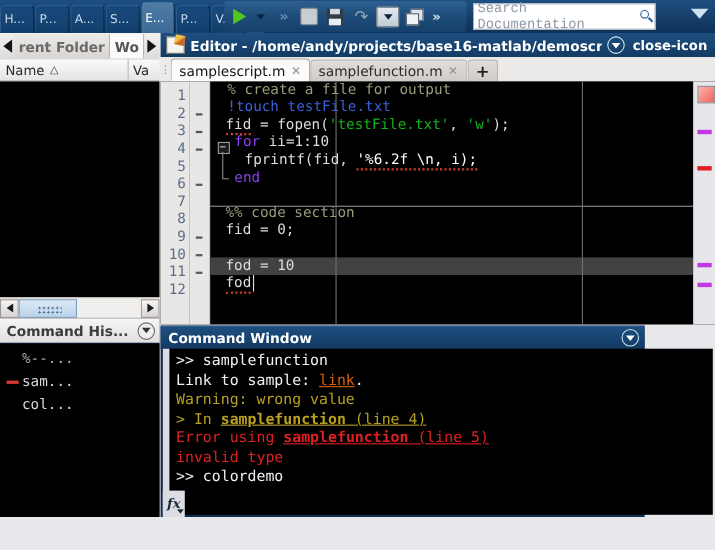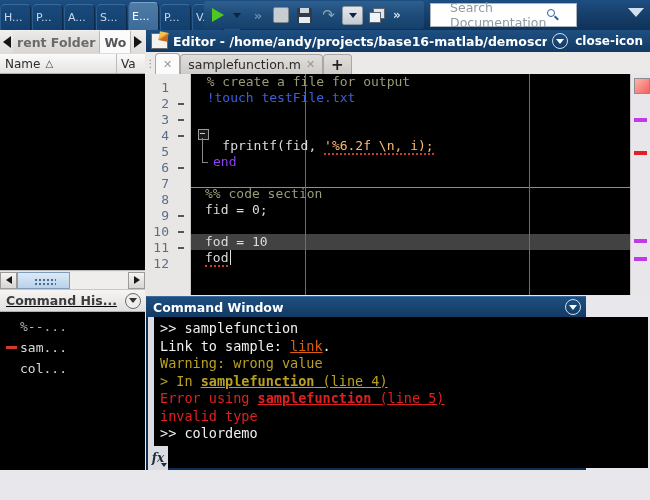--- a/index.html
+++ b/index.html
@@ -63,23 +63,23 @@
   .floppy:before{content:"";position:absolute;left:3px;top:0;width:9px;height:5px;background:#cfd6dd;}
   .floppy:after{content:"";position:absolute;left:2px;bottom:0;width:11px;height:6px;background:#e6ecf2;}
   .undo{color:#8fa6bb;font-size:15px;line-height:1;}
   .dropbox{width:19px;height:17px;background:linear-gradient(180deg,#e3e8ec,#c3ccd4);border:1px solid #8d959d;border-radius:2px;display:flex;align-items:center;justify-content:center;}
   .winicon{width:15px;height:14px;position:relative;}
   .winicon i{position:absolute;display:block;border:1px solid #5b6670;background:#dfe5ea;}
   .winicon i:nth-child(1){left:4px;top:0;width:10px;height:9px;}
   .winicon i:nth-child(2){left:0;top:4px;width:10px;height:9px;background:#eef3f7;}
   .overflow{color:#cfe0ef;font-size:12px;font-weight:bold;letter-spacing:-2px;margin-left:6px;}
   .searchbox{
-    position:absolute;left:430px;top:3px;width:147px;height:24px;
+    position:absolute;left:430px;top:3px;width:166px;height:24px;
     background:#ffffff;border:1px solid #a9b4bf;box-sizing:border-box;
-    display:flex;align-items:center;padding:0 16px;
+    display:flex;align-items:center;padding:0 0;font-family:Liberation Mono, monospace;
   }
   .searchbox .ph{flex:1;color:#8e9aa5;font-size:12.5px;padding-left:3px;}
   .magnifier{width:13px;height:13px;position:relative;}
   .magnifier:before{content:"";position:absolute;left:0;top:0;width:8px;height:8px;border:1.6px solid #2c5f9e;border-radius:50%;box-sizing:border-box;}
   .magnifier:after{content:"";position:absolute;left:7px;top:8px;width:5px;height:1.8px;background:#2c5f9e;transform:rotate(45deg);}
   .ribbon-caret{position:absolute;right:6px;top:8px;width:0;height:0;
     border-left:8px solid transparent;border-right:8px solid transparent;border-top:9px solid #cfe0ef;}
 
   
   .leftcol{position:absolute;left:0;top:30px;width:145px;height:440px;background:#eceaea;}
@@ -114,21 +114,21 @@
   }
   .sbtn{width:17px;height:17px;background:linear-gradient(180deg,#f6f5f4,#d8d5d2);border:1px solid #9d9a97;box-sizing:border-box;display:flex;align-items:center;justify-content:center;}
   .sbtn .lt{width:0;height:0;border-top:4px solid transparent;border-bottom:4px solid transparent;border-right:6px solid #1a1a1a;}
   .sbtn .rt{width:0;height:0;border-top:4px solid transparent;border-bottom:4px solid transparent;border-left:6px solid #1a1a1a;}
   .strack{flex:1;height:17px;background:#f0eeec;position:relative;}
   .sthumb{position:absolute;left:0;top:0;width:53px;height:17px;
     background:linear-gradient(180deg,#ddeaf7,#b9d2ea);border:1px solid #7f9dbb;box-sizing:border-box;}
   .sthumb:after{content:"";position:absolute;left:16px;top:5px;width:22px;height:7px;
     background-image:radial-gradient(circle,#4a6b8c 0.8px,transparent 1px);background-size:4px 4px;}
 
-  .chpanel{position:absolute;left:0;top:259px;width:145px;height:181px;background:#1d4ed8;text-decoration:underline;}
+  .chpanel{position:absolute;left:0;top:259px;width:145px;height:181px;background:#1d4ed8;}
   .chtitle{
     height:23px;background:linear-gradient(180deg,#f6f5f4,#e2e0de);
     border-top:1px solid #c8c5c2;border-bottom:1px solid #b0adaa;
     display:flex;align-items:center;justify-content:space-between;padding:0 4px 0 6px;
     box-sizing:border-box;
     font-size:12.5px;font-weight:bold;color:#3c3c3c;
   }
   .circ-caret{width:14px;height:14px;border:1px solid #6a6a6a;border-radius:50%;
     display:flex;align-items:center;justify-content:center;background:#f0eeec;}
   .circ-caret i{width:0;height:0;border-left:4px solid transparent;border-right:4px solid transparent;border-top:5px solid #333;}
@@ -171,21 +171,21 @@
     font-size:13px;color:#5a6e8c;line-height:16px;height:16px;}
   .bpdash{position:absolute;left:6px;width:6px;height:1.5px;background:#555;}
   .codearea{position:absolute;left:45px;top:0;right:0;height:221px;overflow:hidden;
     font-family:"DejaVu Sans Mono","Liberation Mono",monospace;font-size:13px;}
   .cline{position:absolute;left:0;height:16px;line-height:16px;white-space:pre;color:#dcdcdc;}
   .hl-row{position:absolute;left:0;width:459px;height:16px;background:#424242;}
   .c-comment{color:#9b9b7a;}
   .c-shell{color:#3c5fde;}
   .c-str{color:#12b41a;}
   .c-kw{color:#8a3ff0;}
-  .c-fmt{color:#fdba74;}
+  .c-fmt{color:#ffffff;}
   .c-plain{color:#dcdcdc;}
   .wavy{border-bottom:2px dotted #c83c28;}
   .cellrule{position:absolute;left:0;width:459px;height:1px;background:#8d8d8d;}
   .vline{position:absolute;top:0;width:1px;height:221px;background:#6e6e6e;}
   .foldbox{position:absolute;width:9px;height:9px;border:1px solid #9a9a9a;background:#1a1a1a;}
   .foldbox:after{content:"";position:absolute;left:1px;top:3px;width:5px;height:1px;background:#ccc;}
   .foldline{position:absolute;width:1px;background:#8a8a8a;}
   .foldfoot{position:absolute;height:1px;background:#8a8a8a;}
   .rightgutter{position:absolute;right:0;top:0;width:20px;height:221px;background:#e8e6eb;border-left:1px solid #c8c5c2;box-sizing:border-box;}
   .okbox{position:absolute;left:3px;top:4px;width:14px;height:14px;
@@ -372,20 +372,21 @@
       <span class="t">Editor - /home/andy/projects/base16-matlab/demoscript/sa...</span>
       <span class="circ-caret dark">
           <i></i>
         </span>
       <span class="xbtn">close-icon</span>
     </div>
 
     <div class="ed-tabs">
       <span class="grip">⋮</span>
       <div class="etab active">
+        <span>samplescript.m</span>
         <span class="x">✕</span>
       </div>
       <div class="etab">
         <span>samplefunction.m</span>
         <span class="x">✕</span>
       </div>
       <div class="etab plus">
         <span>+</span>
       </div>
     </div>
@@ -422,20 +423,22 @@
         <div class="cellrule" style="top:113px"></div>
         <div class="vline" style="left:114px"></div>
         <div class="vline" style="left:338px"></div>
 
         <div class="foldbox" style="left:7px;top:55px"></div>
         <div class="foldline" style="left:11px;top:64px;height:24px"></div>
         <div class="foldfoot" style="left:11px;top:88px;width:6px"></div>
 
         <div class="cline" style="top:16px"><span class="c-shell">  !touch testFile.txt</span></div>
         <div class="cline" style="top:0px"><span class="c-comment">  % create a file for output</span></div>
+        <div class="cline" style="top:32px"><span class="c-plain" style="padding-left:14px"><span class="wavy">fid</span><span> = fopen(</span><span class="c-str">'testFile.txt'</span><span>, </span><span class="c-str">'w'</span><span>);</span></span></div>
+        <div class="cline" style="top:48px;padding-left:22px"><span class="c-kw">for</span><span class="c-plain"> ii=1:10</span></div>
         <div class="cline" style="top:64px"><span class="c-plain">    fprintf(fid, </span><span class="c-fmt wavy">'%6.2f \n, i);</span></div>
         <div class="cline" style="top:80px;padding-left:22px"><span class="c-kw">end</span></div>
         <div class="cline" style="top:112px;padding-left:14px"><span class="c-comment">%% code section</span></div>
         <div class="cline" style="top:128px;padding-left:14px"><span class="c-plain">fid = 0;</span></div>
         <div class="cline" style="top:160px;padding-left:14px"><span class="c-plain">fod = 10</span></div>
         <div class="cline" style="top:176px;padding-left:14px"><span class="c-plain wavy">fod</span></div>
         <div class="caret-ed" style="left:39px;top:176px;height:15px"></div>
       </div>
 
       <div class="rightgutter">

